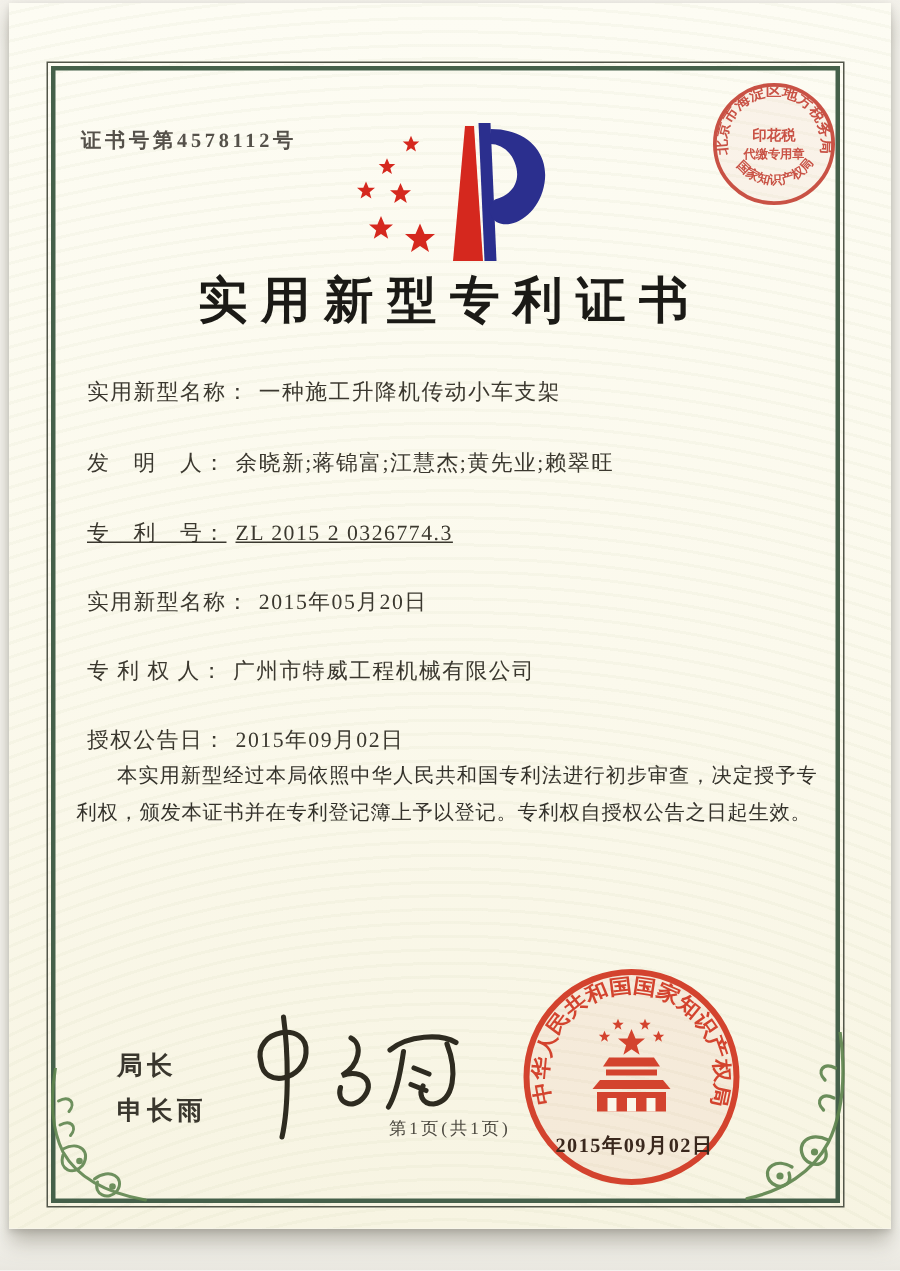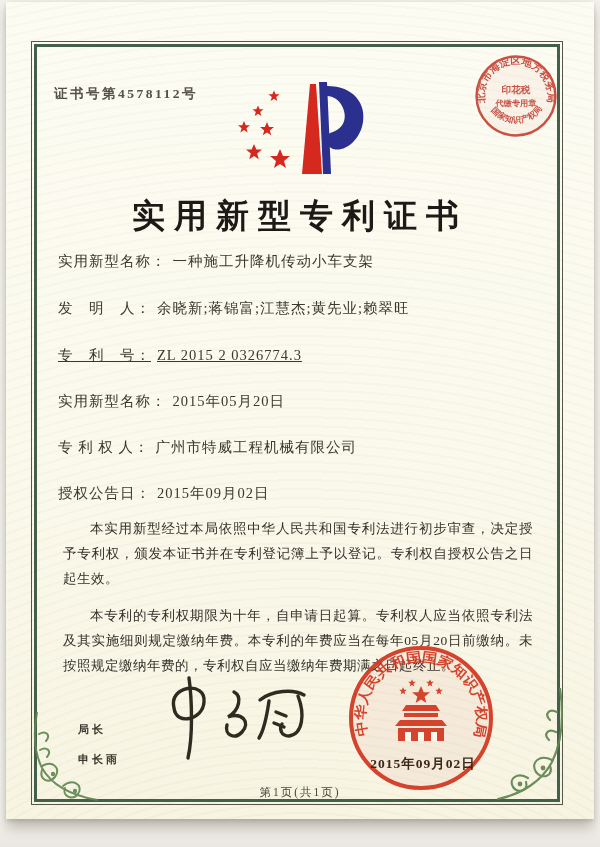--- a/index.html
+++ b/index.html
@@ -20,39 +20,39 @@
     border:1px solid #53564a;
   }
   .frame-inner{
     position:absolute;inset:2px;border:3px solid #45604a;
   }
   .abs{position:absolute;}
   .cert-no{
     left:54px;top:85px;font-size:13.5px;color:#55514a;letter-spacing:2.5px;font-weight:bold;
   }
   .title{
-    left:0;right:0;top:194px;text-align:center;
+    left:0;right:0;top:178px;text-align:center;
     font-size:33px;font-weight:700;color:#19181575;
     color:#1b1a16;letter-spacing:9px;
   }
   .field-row{position:absolute;left:58px;font-size:14.5px;color:#3b382f;white-space:nowrap;}
   .field-label{letter-spacing:1px;}
   .field-value{margin-left:6px;letter-spacing:1px;}
   .body-text{
     left:51px;top:504px;width:494px;font-size:13.5px;line-height:25px;
     color:#34322b;text-align:justify;letter-spacing:0.5px;
   }
-  .body-text p{margin:12px;text-indent:2em;}
-  .signoff{left:78px;top:696px;font-size:11px;font-weight:600;color:#3a372e;line-height:30px;letter-spacing:3px;margin-top:18px;}
+  .body-text p{margin:0;text-indent:2em;}
+  .signoff{left:78px;top:696px;font-size:17px;font-weight:600;color:#3a372e;line-height:30px;letter-spacing:3px;}
   .seal-date{
     left:350px;top:755px;width:146px;text-align:center;
     font-size:13.5px;font-weight:700;color:#3a281d;letter-spacing:1px;
   }
   .footer{
-    left:0;right:0;top:785px;text-align:center;font-size:11.5px;color:#4a473e;letter-spacing:2px;
+    left:0;right:0;top:745px;text-align:center;font-size:11.5px;color:#4a473e;letter-spacing:2px;
   }
   svg{display:block;}
   .stamp-svg{opacity:0.88;}
   .seal-svg{opacity:0.95;}
 </style>
 </head>
 <body>
 
 <div class="paper">
   <div class="frame">
@@ -113,21 +113,20 @@
 </div>
 <div class="field-row" style="top:438px;">
   <span class="field-label">专 利 权 人：</span><span class="field-value">广州市特威工程机械有限公司</span>
 </div>
 <div class="field-row" style="top:484px;">
   <span class="field-label">授权公告日：</span><span class="field-value">2015年09月02日</span>
 </div>
 
 <div class="abs body-text">
   <p>本实用新型经过本局依照中华人民共和国专利法进行初步审查，决定授予专利权，颁发本证书并在专利登记簿上予以登记。专利权自授权公告之日起生效。</p>
-  <p>本专利的专利权期限为十年，自申请日起算。专利权人应当依照专利法及其实施细则规定缴纳年费。本专利的年费应当在每年05月20日前缴纳。未按照规定缴纳年费的，专利权自应当缴纳年费期满之日起终止。</p>
 </div>
 
 <div class="abs signoff">
   <div>局长</div>
   <div>申长雨</div>
 </div>
 
 <svg class="abs" style="left:148px;top:668px;" width="165" height="105" viewBox="0 0 165 105">
   <g fill="none" stroke="#2e2b20" stroke-width="3.4" stroke-linecap="round">
     <path d="M26,40 C20,18 58,12 56,34 C55,52 28,58 26,40 Z"></path>

